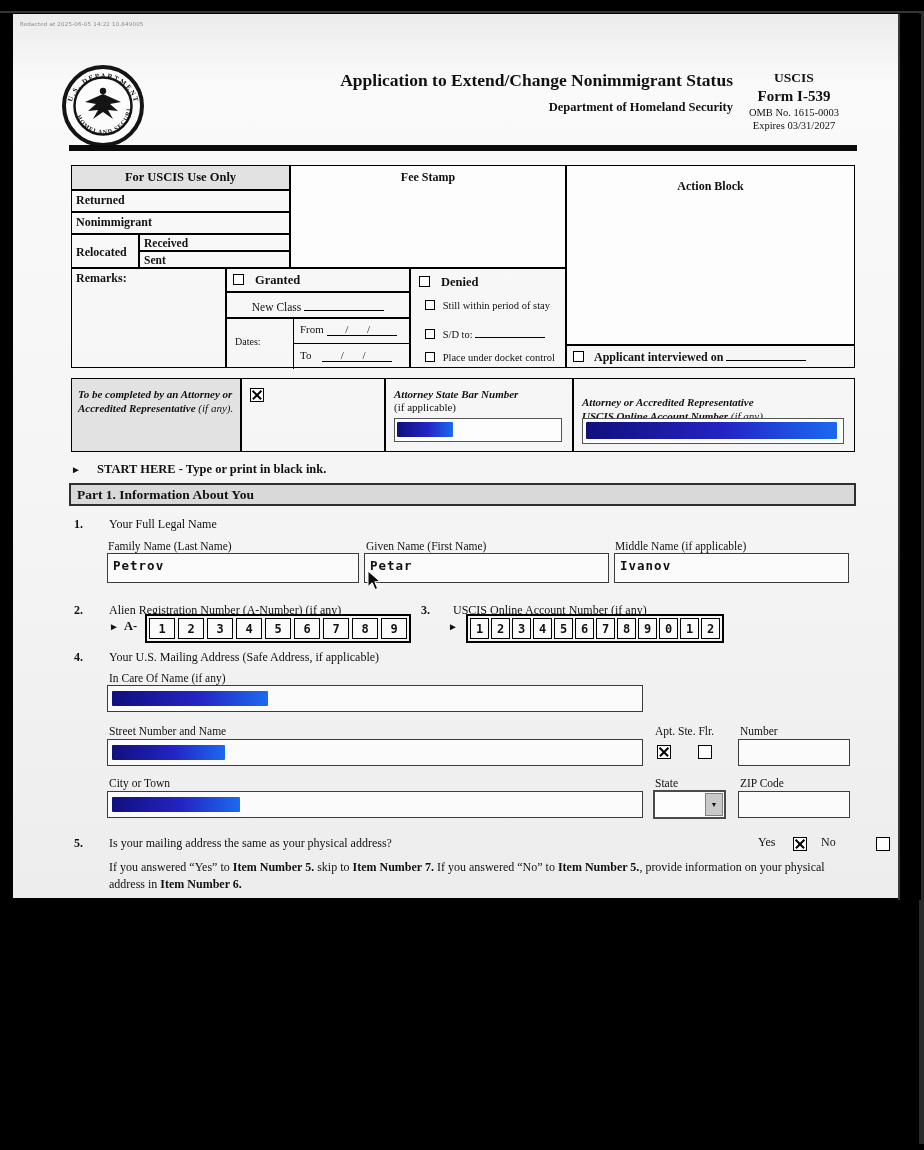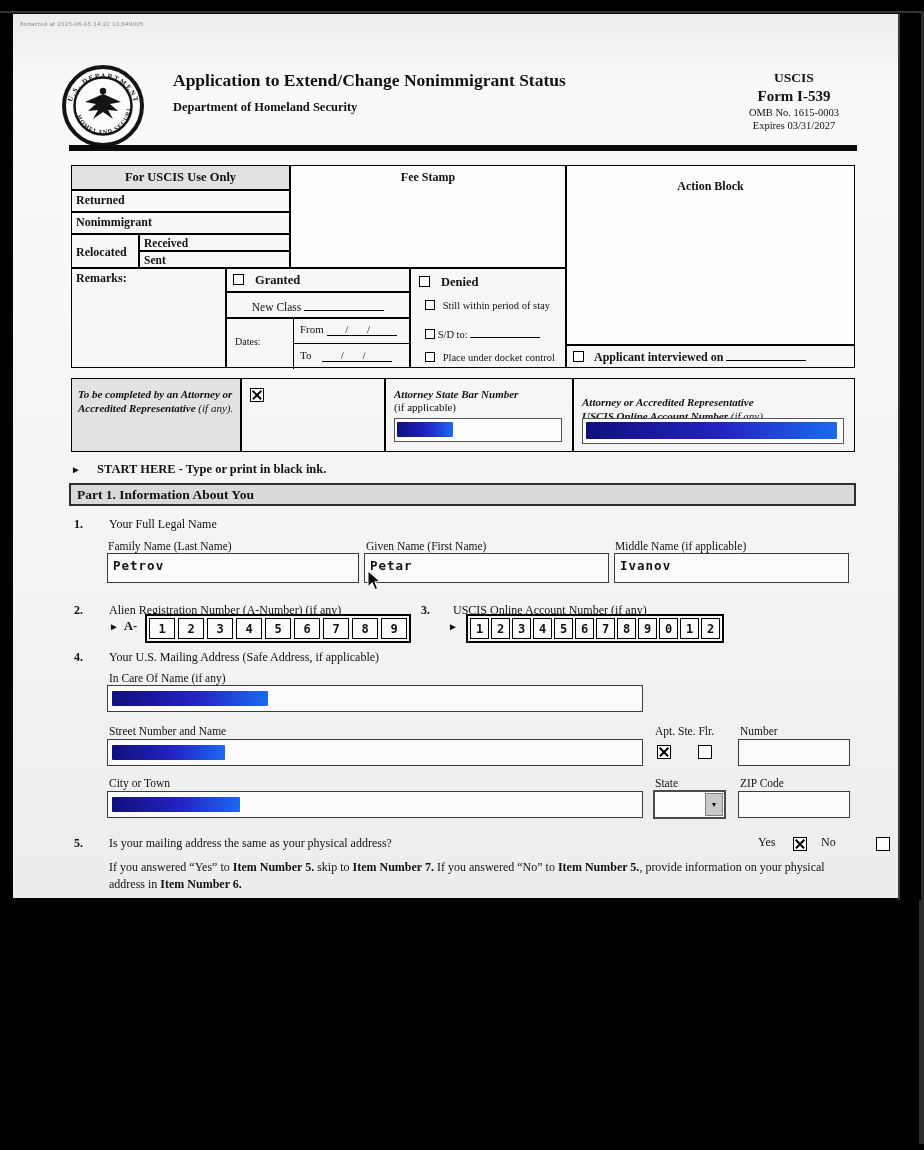--- a/index.html
+++ b/index.html
@@ -7,21 +7,21 @@
          font-family:"Liberation Serif", serif;color:#111;}
   .abs{position:absolute;}
   .frame-top{position:absolute;left:0;top:11;width:924px;height:2px;background:#353535;top:11px;}
   .right-edge{position:absolute;left:919px;top:12px;width:5px;height:1132px;background:#2a2a2a;}
   .scroll-col{position:absolute;left:898px;top:14px;width:21px;height:886px;background:#000;border-left:2px solid #3a3a3a;}
   .page{position:absolute;left:13px;top:14px;width:885px;height:884px;
         background:linear-gradient(180deg,#ececec 0%,#fafafa 8%,#f4f4f4 60%,#ededed 100%);}
   .redaction-note{position:absolute;left:7px;top:7px;font-family:"DejaVu Sans",sans-serif;
         font-size:5.5px;color:#8b8b8b;letter-spacing:.2px;}
   
-  .title-block{position:absolute;left:160px;top:56px;width:560px;text-align:left;}
+  .title-block{position:absolute;left:160px;top:56px;width:560px;text-align:right;}
   .title-main{font-size:17.5px;font-weight:bold;margin:0;}
   .title-dept{font-size:12.5px;font-weight:bold;margin-top:9px;}
   .title-agency{font-size:12.5px;margin-top:2px;}
   .formid{position:absolute;left:706px;top:56px;width:150px;text-align:center;line-height:1.25;}
   .formid .org{font-weight:bold;font-size:13.5px;}
   .formid .num{font-weight:bold;font-size:15px;}
   .formid .small{font-size:10.5px;}
   .rule{position:absolute;left:56px;top:131px;width:788px;height:6px;background:#0b0b0b;}
   
   .cell{position:absolute;border:1px solid #000;background:transparent;box-sizing:border-box;font-size:12px;}
@@ -152,21 +152,21 @@
         <div class="abs" style="left:8px;top:6px">
           <span class="cb"></span>
           <span class="bold" style="margin-left:8px;font-size:12.5px">Denied</span>
         </div>
         <div class="abs" style="left:14px;top:31px;font-size:10.5px;white-space:nowrap">
           <span class="cb" style="width:10px;height:10px"></span>
           <span style="margin-left:5px">Still within period of stay</span>
         </div>
         <div class="abs" style="left:14px;top:57px;font-size:10.5px;white-space:nowrap">
           <span class="cb" style="width:10px;height:10px"></span>
-          <span style="">S/D to:</span>
+          <span style="margin-left:5px">S/D to:</span>
           <span class="blank" style="width:70px"></span>
         </div>
         <div class="abs" style="left:14px;top:83px;font-size:10.5px;white-space:nowrap">
           <span class="cb" style="width:10px;height:10px"></span>
           <span style="margin-left:5px">Place under docket control</span>
         </div>
       </div>
 
       <div class="cell" style="left:495px;top:180px;width:289px;height:23px;padding:3px 6px">
         <span class="cb"></span>

